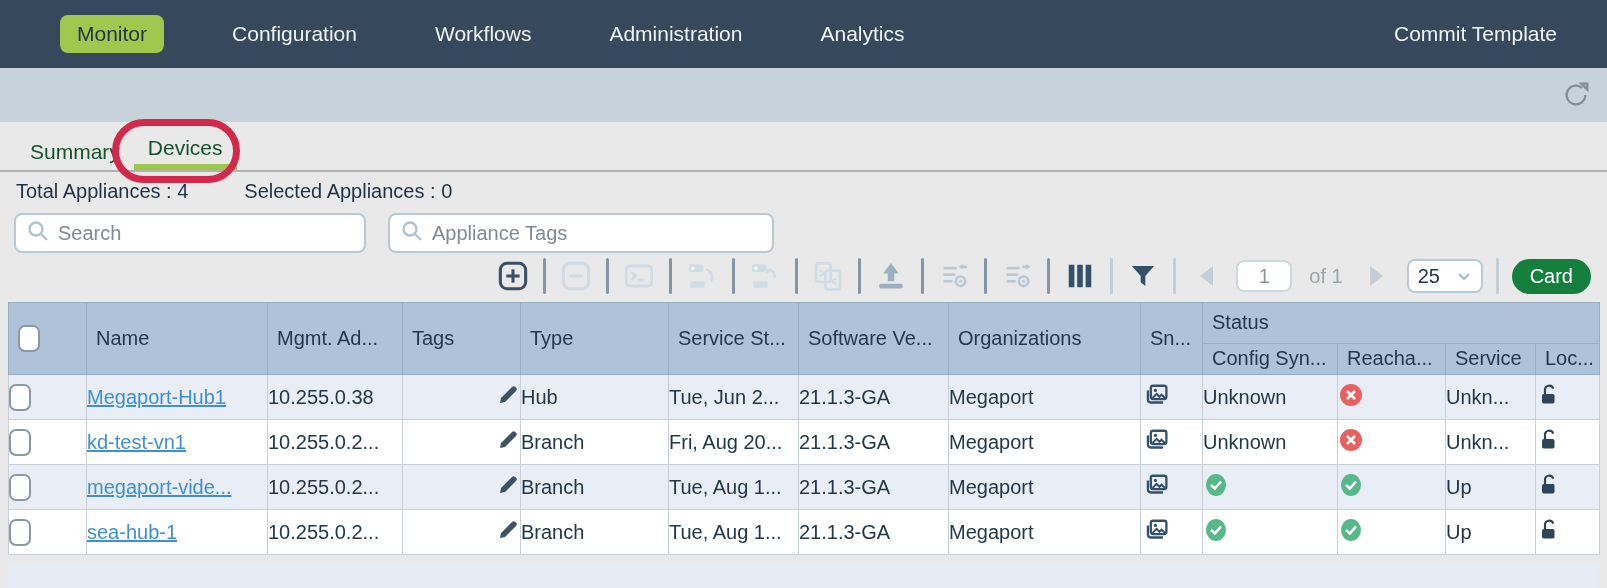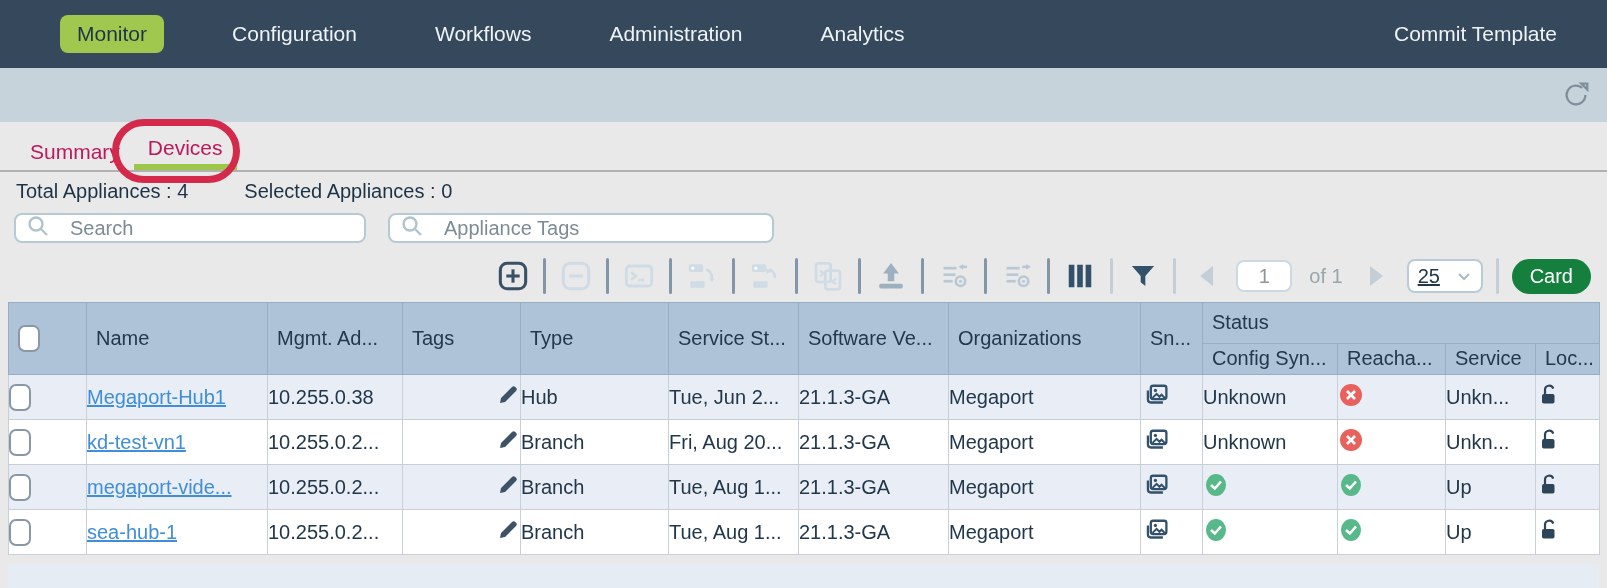--- a/index.html
+++ b/index.html
@@ -26,36 +26,36 @@
   .subbar {
     height:54px; background:#c6d3da; display:flex; align-items:center;
     justify-content:flex-end; padding-right:16px;
   }
   .icon-btn { display:flex; align-items:center; justify-content:center; cursor:pointer; }
   
   .tabsrow {
     height:50px; background:#e9e9e9; display:flex; align-items:flex-end;
     padding-left:16px; border-bottom:2px solid #b1b1b1; position:relative;
   }
-  .tab { font-size:21px; color:#be185d; padding:10px 14px 6px; cursor:pointer; }
+  .tab { font-size:21px; color:#14532d; padding:10px 14px 6px; cursor:pointer; }
   .tab.active { border-bottom:6px solid #9dc74b; padding-bottom:4px; }
   .annotation {
     position:absolute; left:112px; top:-3px; width:128px; height:64px;
     border:7px solid #d5294b; border-radius:32px; pointer-events:none; z-index:6;
   }
   
   .countsrow {
     height:38px; display:flex; align-items:center; padding-left:16px;
     gap:56px; font-size:20px; color:#1e3246;
   }
   
   .searchrow { display:flex; gap:22px; padding:3px 0 5px 14px; height:46px; }
   .searchbox {
-    display:flex; align-items:center; gap:20px; background:#fff;
-    border:2px solid #b7c9d4; border-radius:8px; height:30px; padding:0 10px;
+    display:flex; align-items:center; gap:8px; background:#fff;
+    border:2px solid #b7c9d4; border-radius:8px; height:40px; padding:0 10px;
   }
   .searchbox.w1 { width:352px; } .searchbox.w2 { width:386px; }
   .searchbox input {
     border:none; outline:none; font-size:20px; color:#333; width:100%;
     font-family:"Liberation Sans", sans-serif; background:transparent;
   }
   .searchbox input::placeholder { color:#7d8b94; opacity:1; }
   
   .toolbar {
     display:flex; align-items:center; justify-content:flex-end;
@@ -68,21 +68,21 @@
   .tri-r { width:0; height:0; border-top:10px solid transparent; border-bottom:10px solid transparent; border-left:13px solid #c3ced6; }
   .page-input {
     width:56px; height:32px; text-align:center; border:2px solid #cbdae2;
     border-radius:8px; color:#8b969d; font-size:20px; background:#fff;
     font-family:"Liberation Sans", sans-serif; outline:none;
   }
   .of { color:#9aa5ac; font-size:20px; margin:0 4px; }
   .pagesize {
     display:flex; align-items:center; justify-content:space-between;
     width:76px; height:34px; border:2px solid #b9cbd6; border-radius:8px;
-    background:#fff; padding:0 9px; font-size:20px; color:#22384a; cursor:pointer;text-decoration:underline;
+    background:#fff; padding:0 9px; font-size:20px; color:#22384a; cursor:pointer;
   }
   .card-btn {
     background:#15803d; color:#fff; font-size:20px; border:none;
     border-radius:18px; padding:6px 18px; cursor:pointer;
     font-family:"Liberation Sans", sans-serif;
   }
   
   .table-wrap { margin:0 8px; }
   table { border-collapse:collapse; width:1591px; table-layout:fixed; font-size:20px; }
   thead th {

